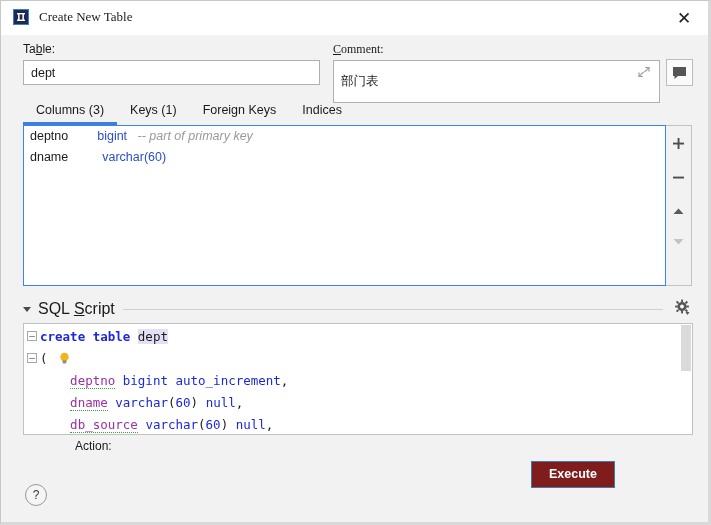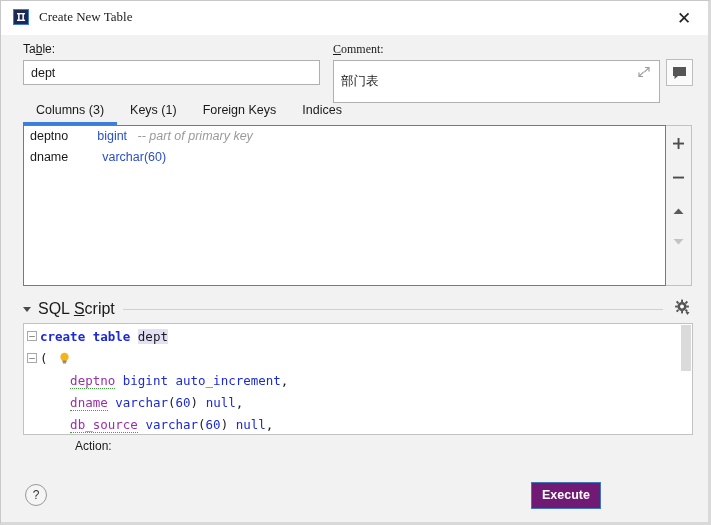--- a/index.html
+++ b/index.html
@@ -271,22 +271,22 @@
   .btn {
     position: absolute;
     height: 27px;
     box-sizing: border-box;
     font-size: 12.5px;
     text-align: center;
     line-height: 25px;
     cursor: pointer;
   }
   .btn-primary {
-    left: 530px; top: 481px; width: 70px;
-    background: #701a75;
+    left: 530px; top: 460px; width: 84px;
+    background: #7f1d1d;
     border: 1px solid #3f78b5;
     color: #ffffff;
     font-weight: 700;
   }
   .btn-default {
     left: 617px; top: 481px; width: 73px;
     background: #fdfdfd;
     border: 1px solid #b4b4b4;
     color: #1a1a1a;
   }

